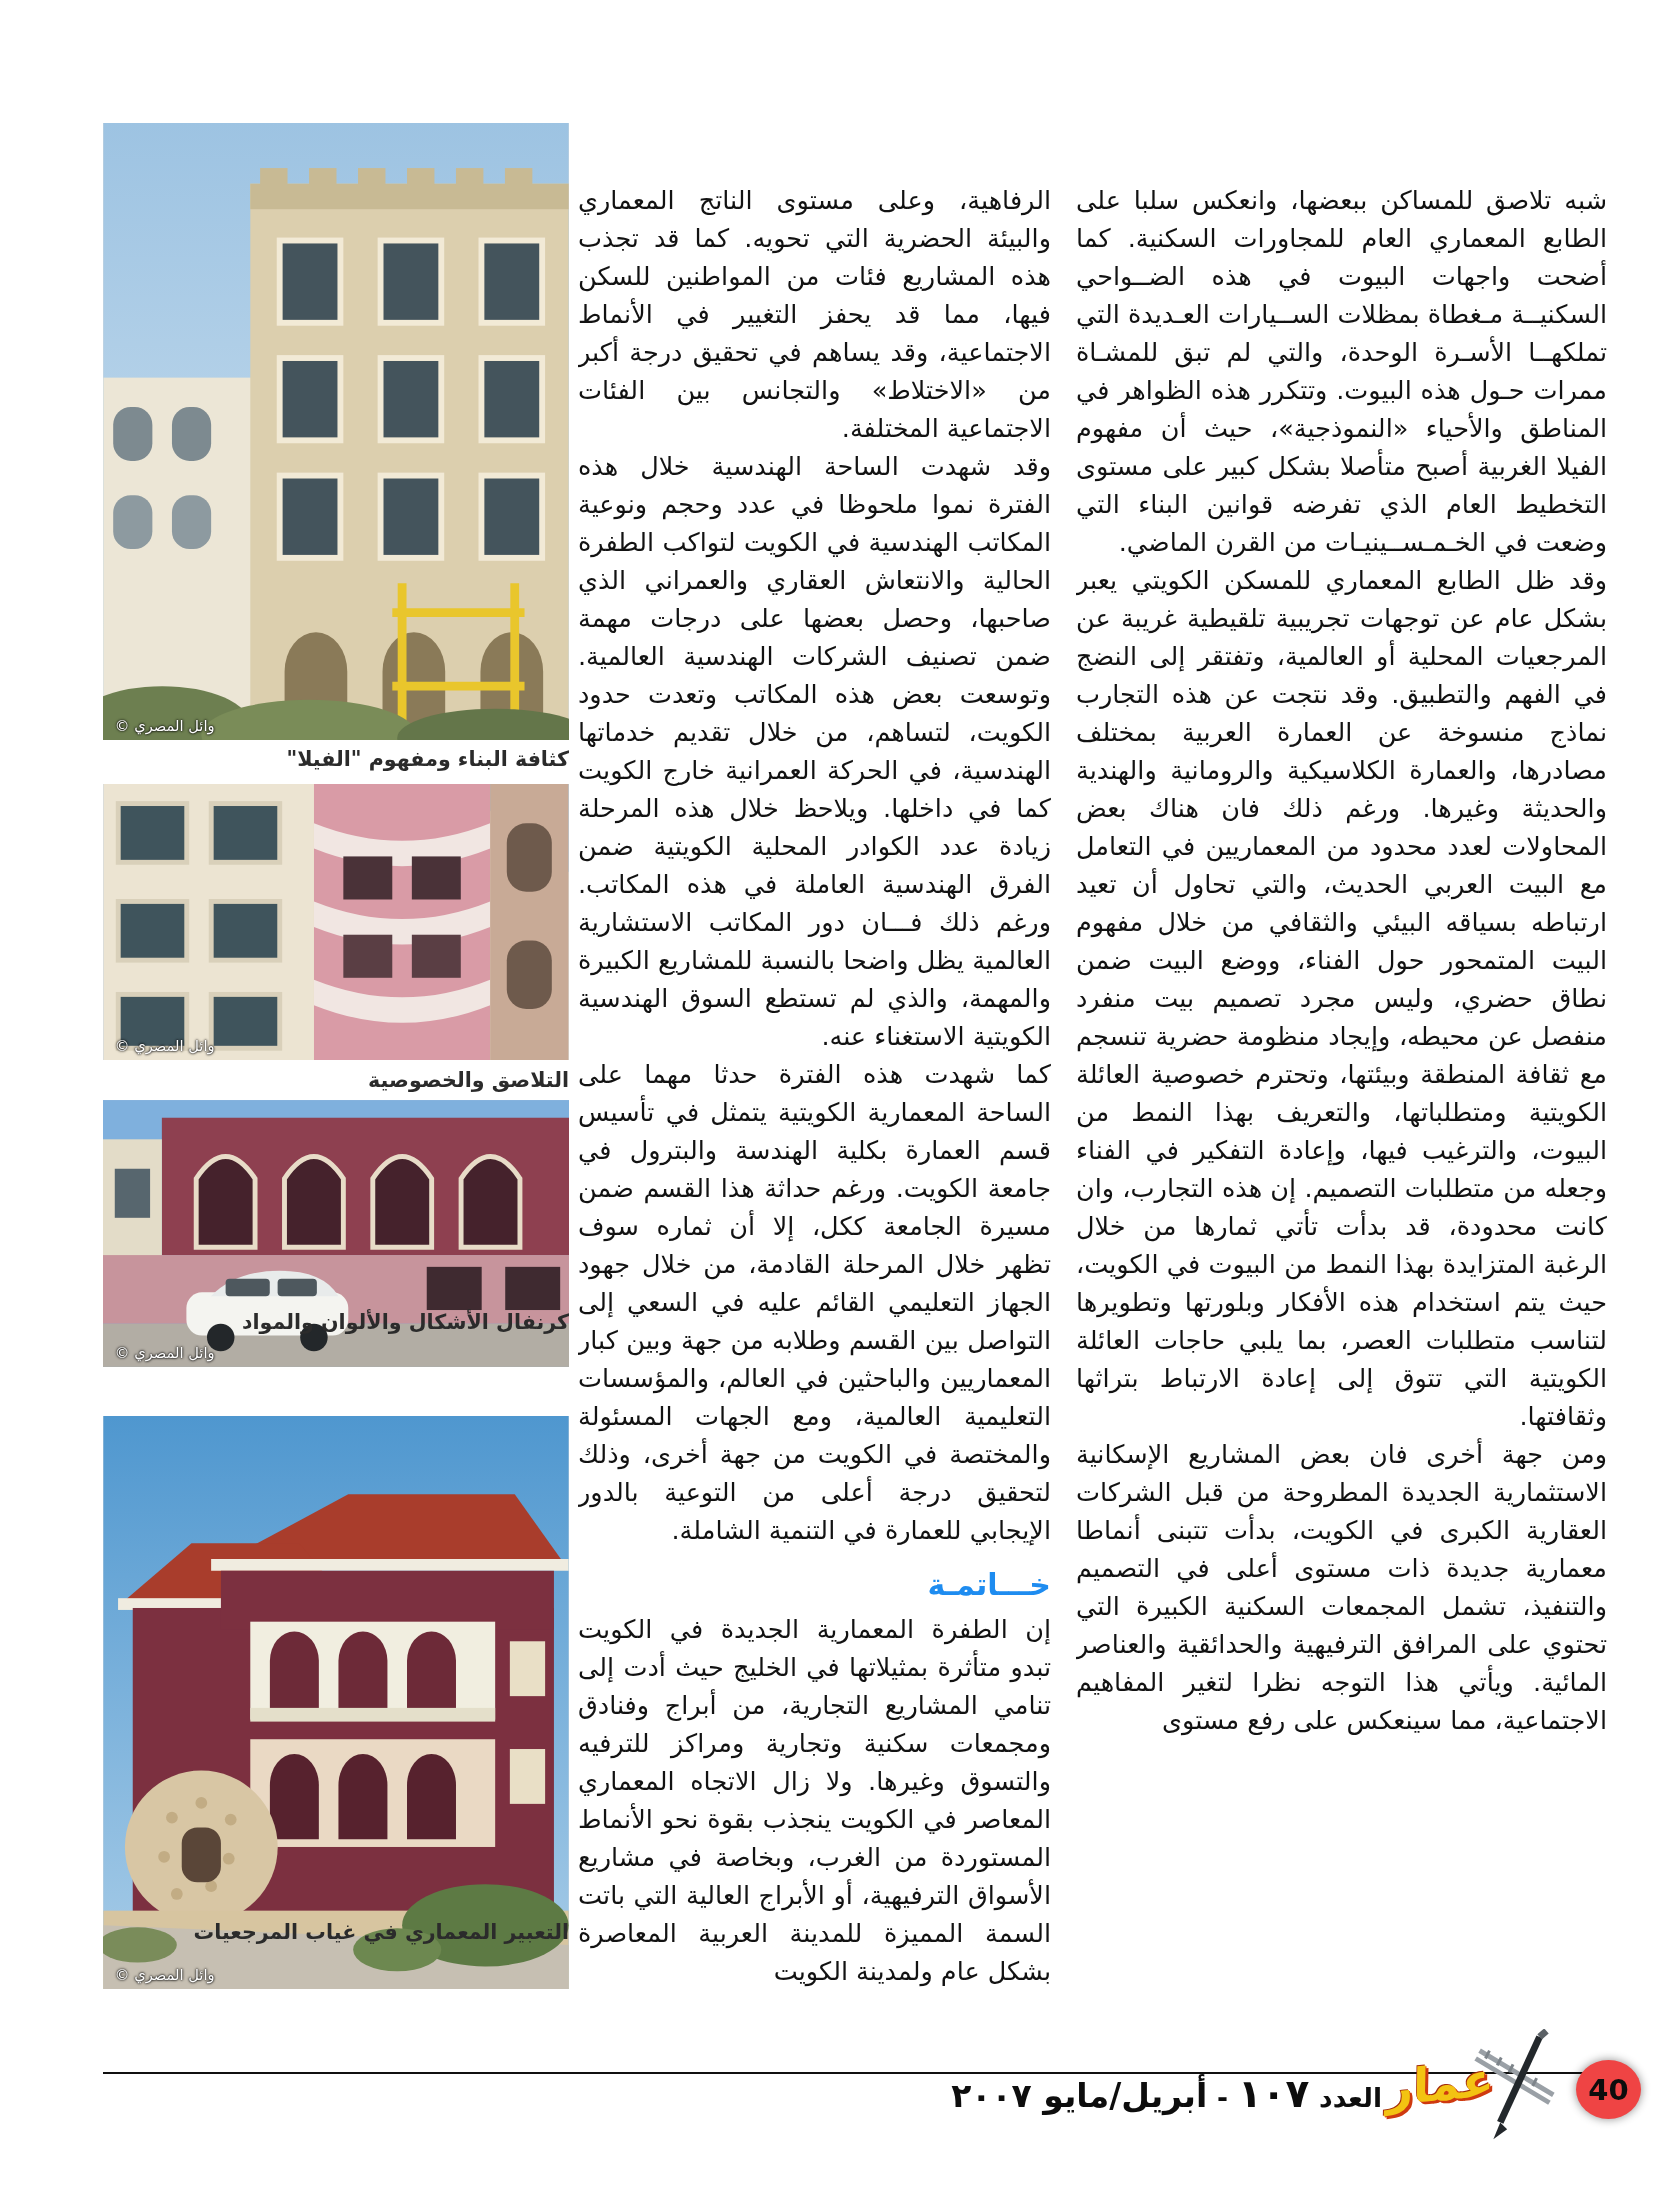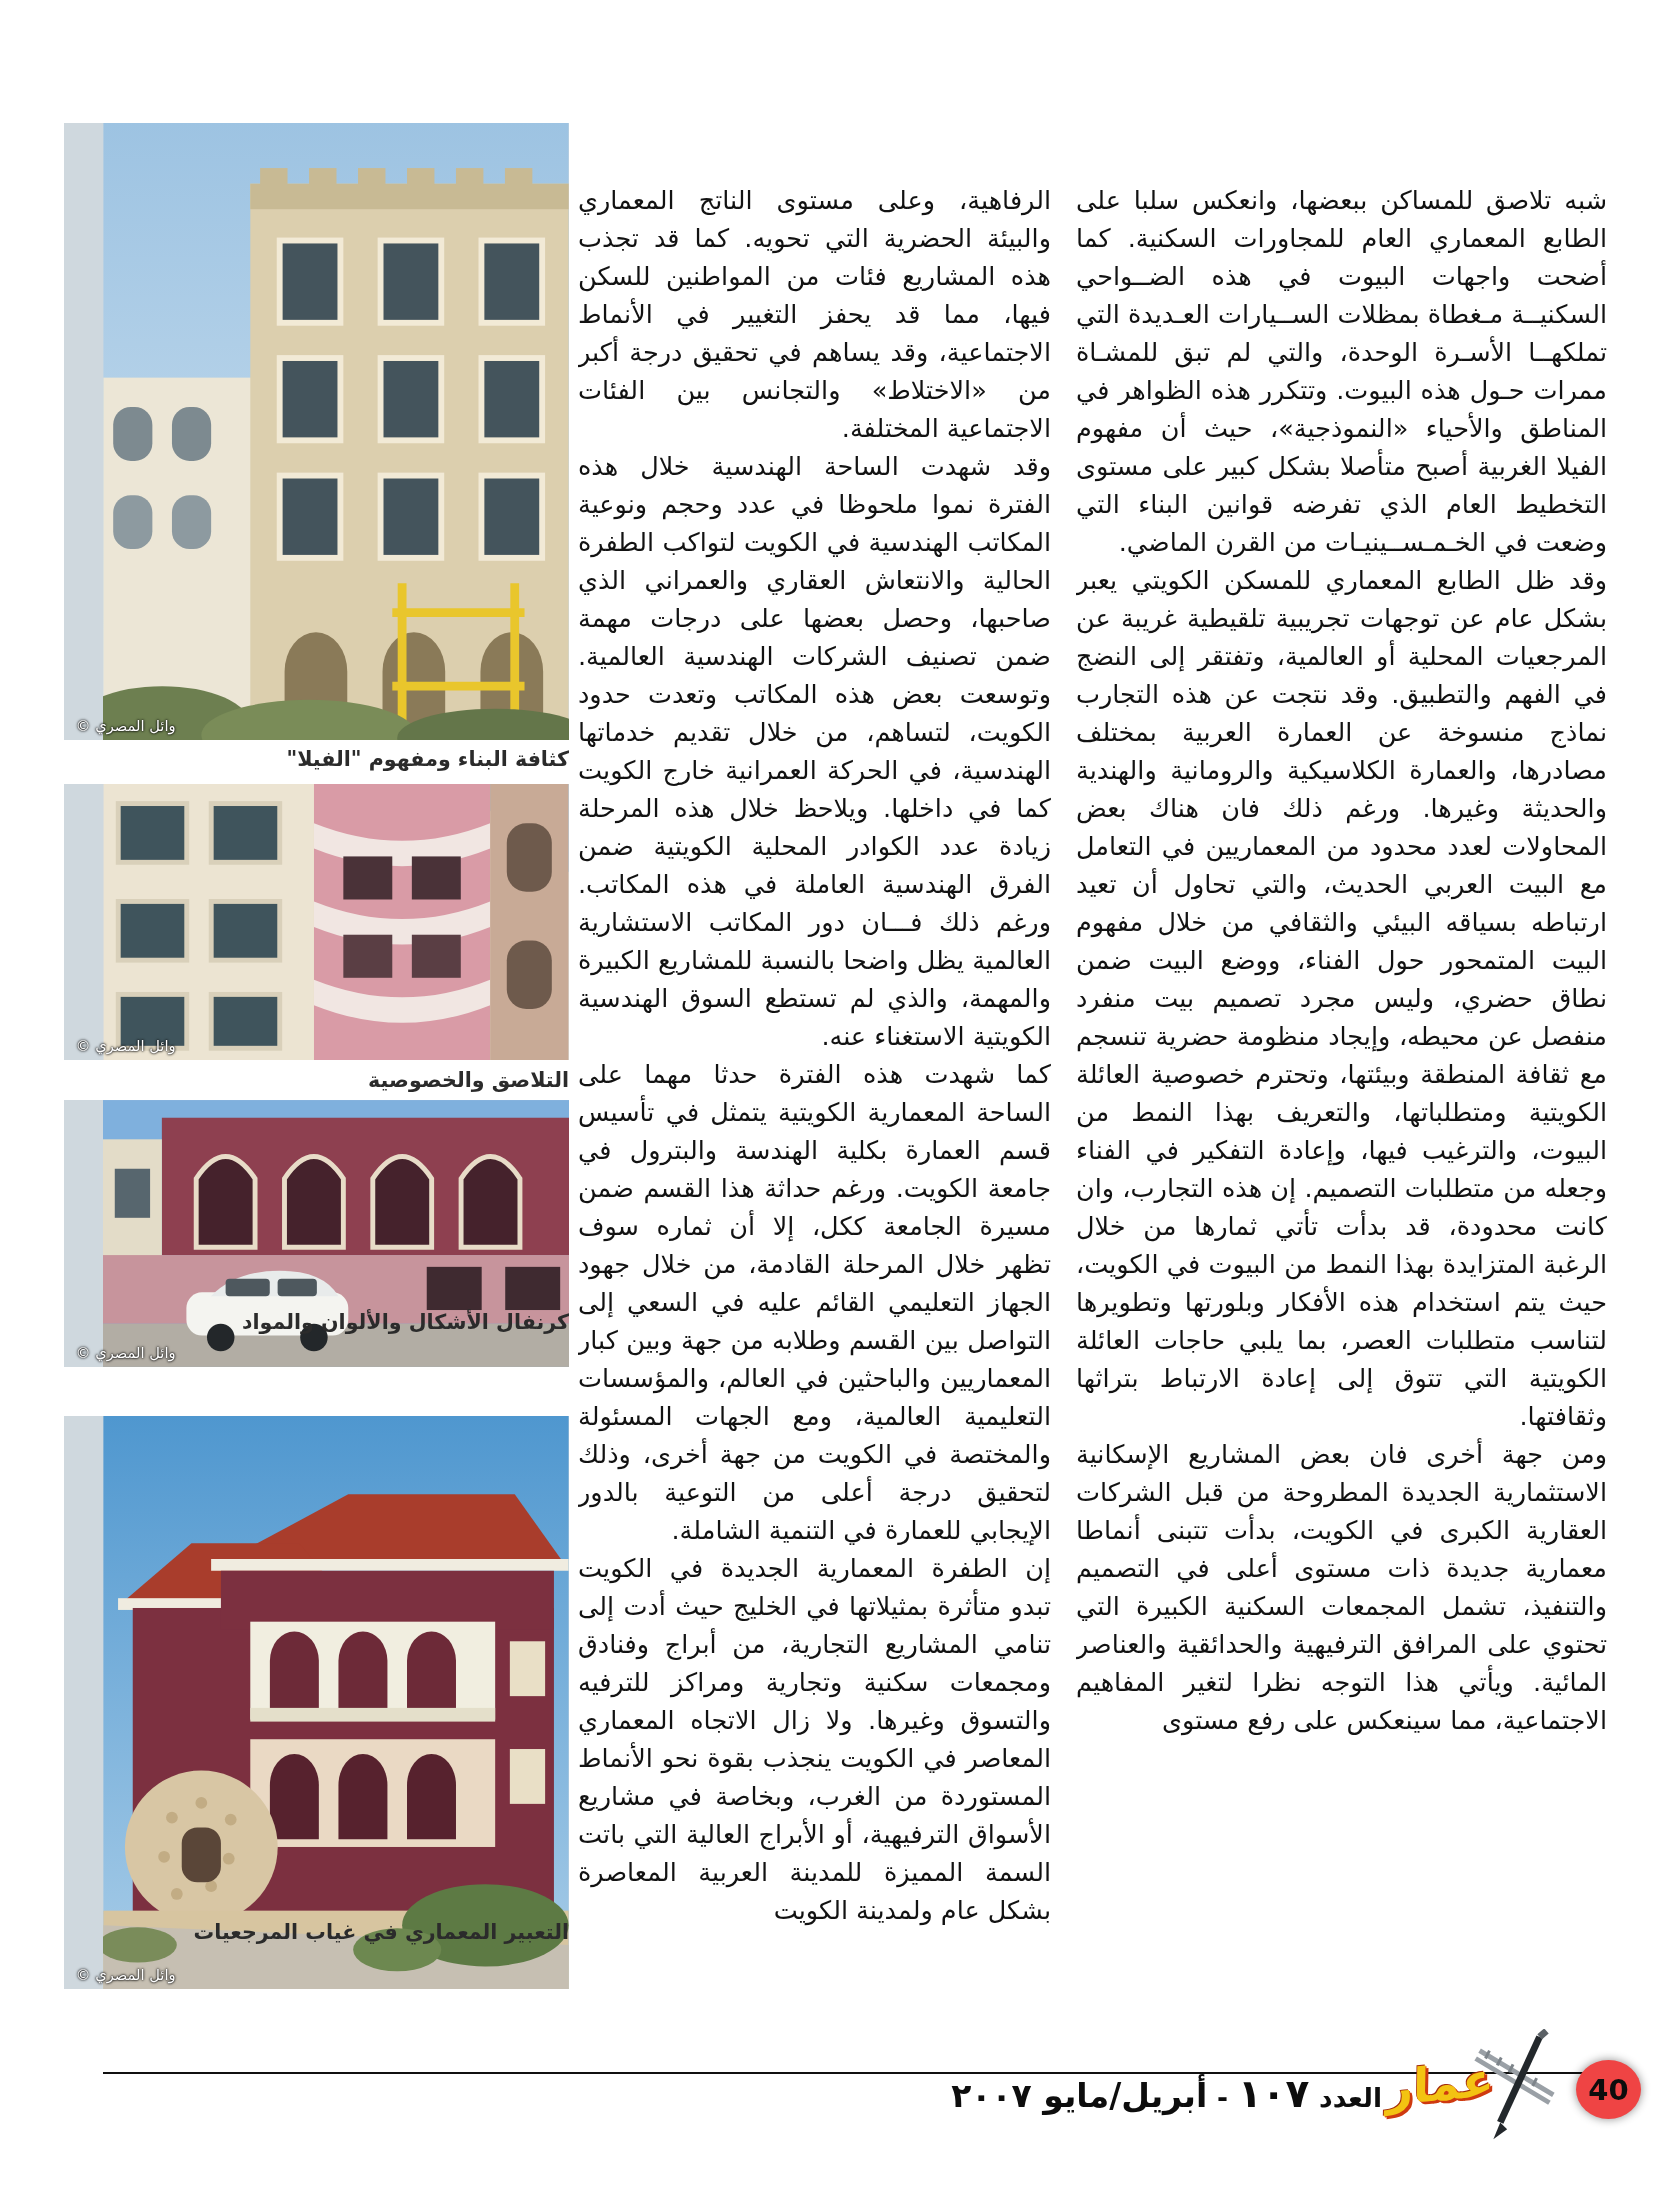--- a/index.html
+++ b/index.html
@@ -10,21 +10,21 @@
   .col{position:absolute;top:181px;direction:rtl;text-align:justify;color:#121212;
        font-size:25.5px;line-height:38px;overflow:hidden;height:1821px;}
   .col p{margin:0;padding:0;}
   .col-middle{left:578px;width:473px;}
   .col-right{left:1076px;width:531px;}
   .conclusion-heading{margin:15.7px 0 5.9px 0;font-size:30px;font-weight:bold;color:#1e8cf0;
        line-height:39px;text-align:right;}
 
   
   .photo-block{position:absolute;left:103px;width:466px;}
-  .photo{position:relative;width:466px;overflow:hidden;background:#cfd8de;padding-left:39px;}
+  .photo{position:relative;width:466px;overflow:hidden;background:#cfd8de;}
   .photo svg{display:block;width:100%;height:100%;}
   .photo-credit{position:absolute;bottom:5.9px;left:11.8px;direction:rtl;font-size:14.7px;color:#ffffff;
        text-shadow:0 0 2.9px #000,0 0 2px #000;white-space:nowrap;}
   .photo-caption{position:absolute;left:103px;width:466px;direction:rtl;text-align:right;
        font-size:20.6px;font-weight:bold;color:#2b2b2b;line-height:25.5px;}
 
   
   .footer-rule{position:absolute;left:103px;top:2072px;width:1514px;height:2px;background:#101010;}
   .page-number-badge{position:absolute;left:1576px;top:2060px;width:65px;height:59px;background:#ef4444;
        border-radius:50%;box-shadow:0 0 9.8px rgba(0,0,0,.45);display:flex;align-items:center;justify-content:center;
@@ -238,20 +238,21 @@
       </svg>
       <span class="photo-credit">وائل المصري ©</span>
     </div>
   </figure>
   <figcaption class="photo-caption" style="top:1920px;">التعبير المعماري في غياب المرجعيات</figcaption>
 
   <div class="col col-middle">
     <p>الرفاهية، وعلى مستوى الناتج المعماري والبيئة الحضرية التي تحويه. كما قد تجذب هذه المشاريع فئات من المواطنين للسكن فيها، مما قد يحفز التغيير في الأنماط الاجتماعية، وقد يساهم في تحقيق درجة أكبر من «الاختلاط» والتجانس بين الفئات الاجتماعية المختلفة.</p>
     <p>وقد شهدت الساحة الهندسية خلال هذه الفترة نموا ملحوظا في عدد وحجم ونوعية المكاتب الهندسية في الكويت لتواكب الطفرة الحالية والانتعاش العقاري والعمراني الذي صاحبها، وحصل بعضها على درجات مهمة ضمن تصنيف الشركات الهندسية العالمية. وتوسعت بعض هذه المكاتب وتعدت حدود الكويت، لتساهم، من خلال تقديم خدماتها الهندسية، في الحركة العمرانية خارج الكويت كما في داخلها. ويلاحظ خلال هذه المرحلة زيادة عدد الكوادر المحلية الكويتية ضمن الفرق الهندسية العاملة في هذه المكاتب. ورغم ذلك فـــان دور المكاتب الاستشارية العالمية يظل واضحا بالنسبة للمشاريع الكبيرة والمهمة، والذي لم تستطع السوق الهندسية الكويتية الاستغناء عنه.</p>
     <p>كما شهدت هذه الفترة حدثا مهما على الساحة المعمارية الكويتية يتمثل في تأسيس قسم العمارة بكلية الهندسة والبترول في جامعة الكويت. ورغم حداثة هذا القسم ضمن مسيرة الجامعة ككل، إلا أن ثماره سوف تظهر خلال المرحلة القادمة، من خلال جهود الجهاز التعليمي القائم عليه في السعي إلى التواصل بين القسم وطلابه من جهة وبين كبار المعماريين والباحثين في العالم، والمؤسسات التعليمية العالمية، ومع الجهات المسئولة والمختصة في الكويت من جهة أخرى، وذلك لتحقيق درجة أعلى من التوعية بالدور الإيجابي للعمارة في التنمية الشاملة.</p>
+    <h2 class="conclusion-heading">خـــاتمـة</h2>
     <p>إن الطفرة المعمارية الجديدة في الكويت تبدو متأثرة بمثيلاتها في الخليج حيث أدت إلى تنامي المشاريع التجارية، من أبراج وفنادق ومجمعات سكنية وتجارية ومراكز للترفيه والتسوق وغيرها. ولا زال الاتجاه المعماري المعاصر في الكويت ينجذب بقوة نحو الأنماط المستوردة من الغرب، وبخاصة في مشاريع الأسواق الترفيهية، أو الأبراج العالية التي باتت السمة المميزة للمدينة العربية المعاصرة بشكل عام ولمدينة الكويت</p>
   </div>
 
   <div class="col col-right">
     <p>شبه تلاصق للمساكن ببعضها، وانعكس سلبا على الطابع المعماري العام للمجاورات السكنية. كما أضحت واجهات البيوت في هذه الضــواحي السكنيــة مـغطاة بمظلات الســيارات العـديدة التي تملكهــا الأسـرة الوحدة، والتي لم تبق للمشـاة ممرات حـول هذه البيوت. وتتكرر هذه الظواهر في المناطق والأحياء «النموذجية»، حيث أن مفهوم الفيلا الغربية أصبح متأصلا بشكل كبير على مستوى التخطيط العام الذي تفرضه قوانين البناء التي وضعت في الخـمـســينيـات من القرن الماضي.</p>
     <p>وقد ظل الطابع المعماري للمسكن الكويتي يعبر بشكل عام عن توجهات تجريبية تلقيطية غريبة عن المرجعيات المحلية أو العالمية، وتفتقر إلى النضج في الفهم والتطبيق. وقد نتجت عن هذه التجارب نماذج منسوخة عن العمارة العربية بمختلف مصادرها، والعمارة الكلاسيكية والرومانية والهندية والحديثة وغيرها. ورغم ذلك فان هناك بعض المحاولات لعدد محدود من المعماريين في التعامل مع البيت العربي الحديث، والتي تحاول أن تعيد ارتباطه بسياقه البيئي والثقافي من خلال مفهوم البيت المتمحور حول الفناء، ووضع البيت ضمن نطاق حضري، وليس مجرد تصميم بيت منفرد منفصل عن محيطه، وإيجاد منظومة حضرية تنسجم مع ثقافة المنطقة وبيئتها، وتحترم خصوصية العائلة الكويتية ومتطلباتها، والتعريف بهذا النمط من البيوت، والترغيب فيها، وإعادة التفكير في الفناء وجعله من متطلبات التصميم. إن هذه التجارب، وان كانت محدودة، قد بدأت تأتي ثمارها من خلال الرغبة المتزايدة بهذا النمط من البيوت في الكويت، حيث يتم استخدام هذه الأفكار وبلورتها وتطويرها لتناسب متطلبات العصر، بما يلبي حاجات العائلة الكويتية التي تتوق إلى إعادة الارتباط بتراثها وثقافتها.</p>
     <p>ومن جهة أخرى فان بعض المشاريع الإسكانية الاستثمارية الجديدة المطروحة من قبل الشركات العقارية الكبرى في الكويت، بدأت تتبنى أنماطا معمارية جديدة ذات مستوى أعلى في التصميم والتنفيذ، تشمل المجمعات السكنية الكبيرة التي تحتوي على المرافق الترفيهية والحدائقية والعناصر المائية. ويأتي هذا التوجه نظرا لتغير المفاهيم الاجتماعية، مما سينعكس على رفع مستوى</p>
   </div>
 
   <div class="footer-rule"></div>

